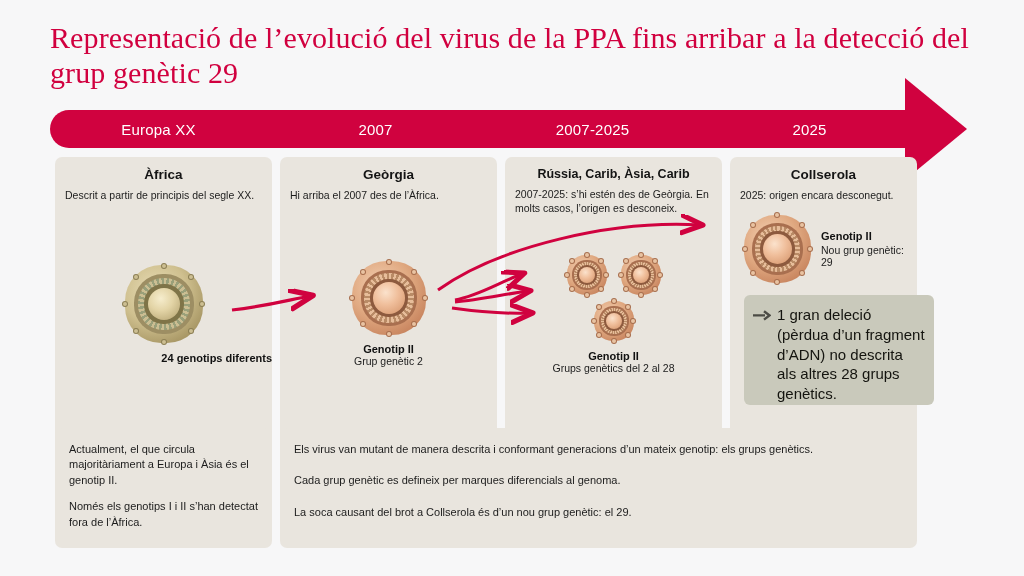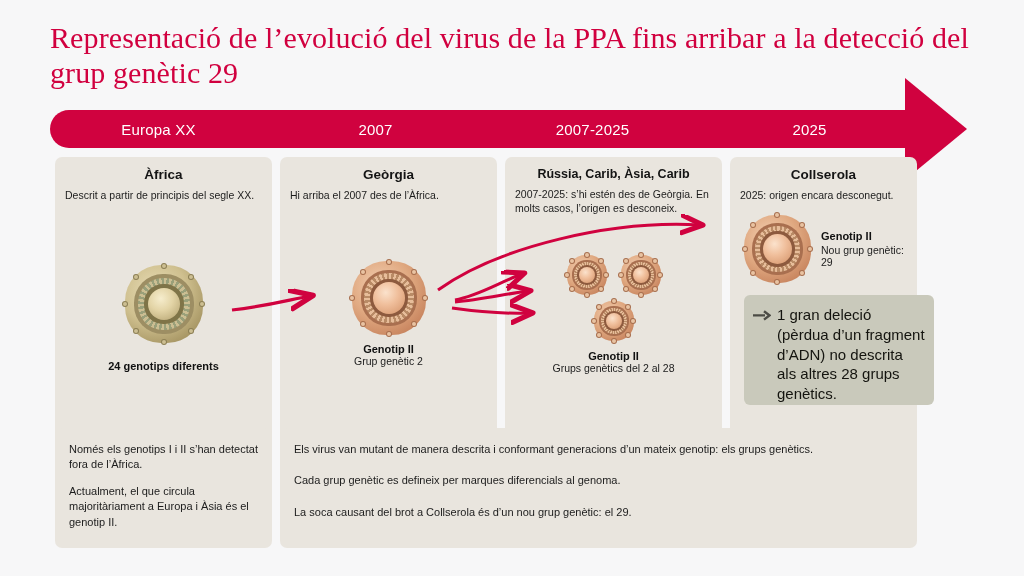--- a/index.html
+++ b/index.html
@@ -166,21 +166,21 @@
               <div class="spike" style="left:85%;top:15%;"></div>
               <div class="spike" style="left:99%;top:50%;"></div>
               <div class="spike" style="left:85%;top:85%;"></div>
               <div class="spike" style="left:50%;top:99%;"></div>
               <div class="spike" style="left:15%;top:85%;"></div>
               <div class="spike" style="left:1%;top:50%;"></div>
               <div class="spike" style="left:15%;top:15%;"></div>
             </div>
           </div>
         </div>
-        <div class="caption" style="margin-top:17px;">
+        <div class="caption" style="margin-top:9px;text-align:right;">
           <div class="cap-bold">24 genotips diferents</div>
         </div>
       </div>
     </div>
 
     <div class="col c2">
       <div class="col-title">Geòrgia</div>
       <div class="col-sub">Hi arriba el 2007 des de l’Àfrica.</div>
 
       <div style="position:absolute; left:0; right:0; top:104px;">
@@ -313,22 +313,22 @@
             </svg>
           </div>
           <div class="note-txt">1 gran deleció (pèrdua d’un fragment d’ADN) no descrita als altres 28 grups genètics.</div>
         </div>
       </div>
     </div>
   </div>
 
   <div class="bottom">
     <div class="bbox b1">
+      <p>Actualment, el que circula majoritàriament a Europa i Àsia és el genotip II.</p>
       <p>Només els genotips I i II s’han detectat fora de l’Àfrica.</p>
-      <p>Actualment, el que circula majoritàriament a Europa i Àsia és el genotip II.</p>
     </div>
     <div class="bbox b2">
       <p>Els virus van mutant de manera descrita i conformant generacions d’un mateix genotip: els grups genètics.</p>
       <p>Cada grup genètic es defineix per marques diferencials al genoma.</p>
       <p>La soca causant del brot a Collserola és d’un nou grup genètic: el 29.</p>
     </div>
   </div>
 
   <svg class="arrows" viewBox="0 0 1024 576">
     <defs>

